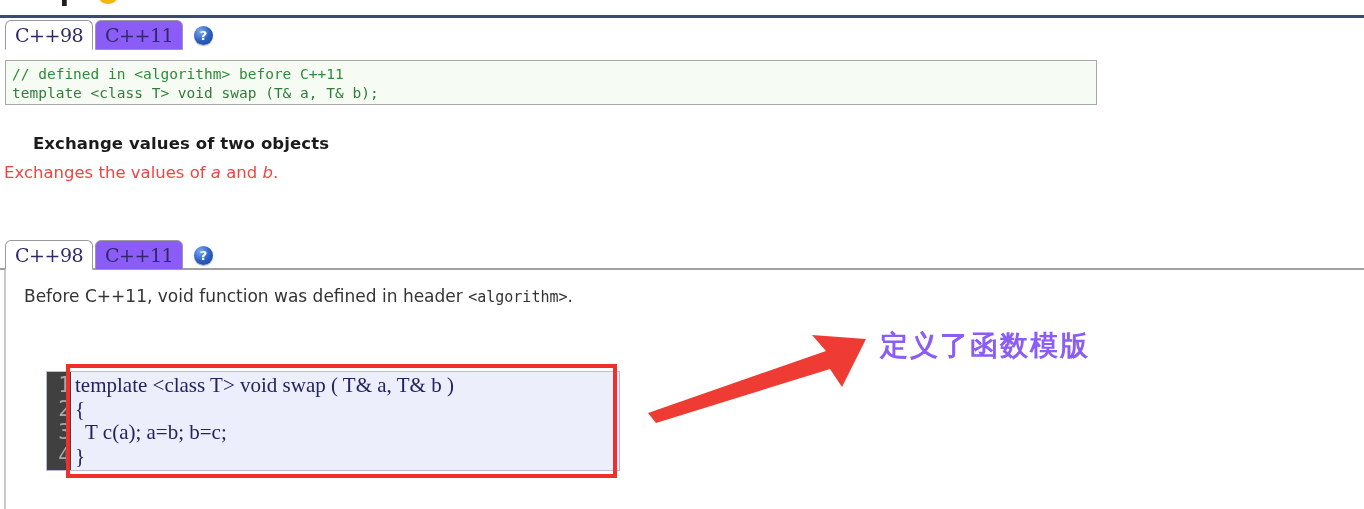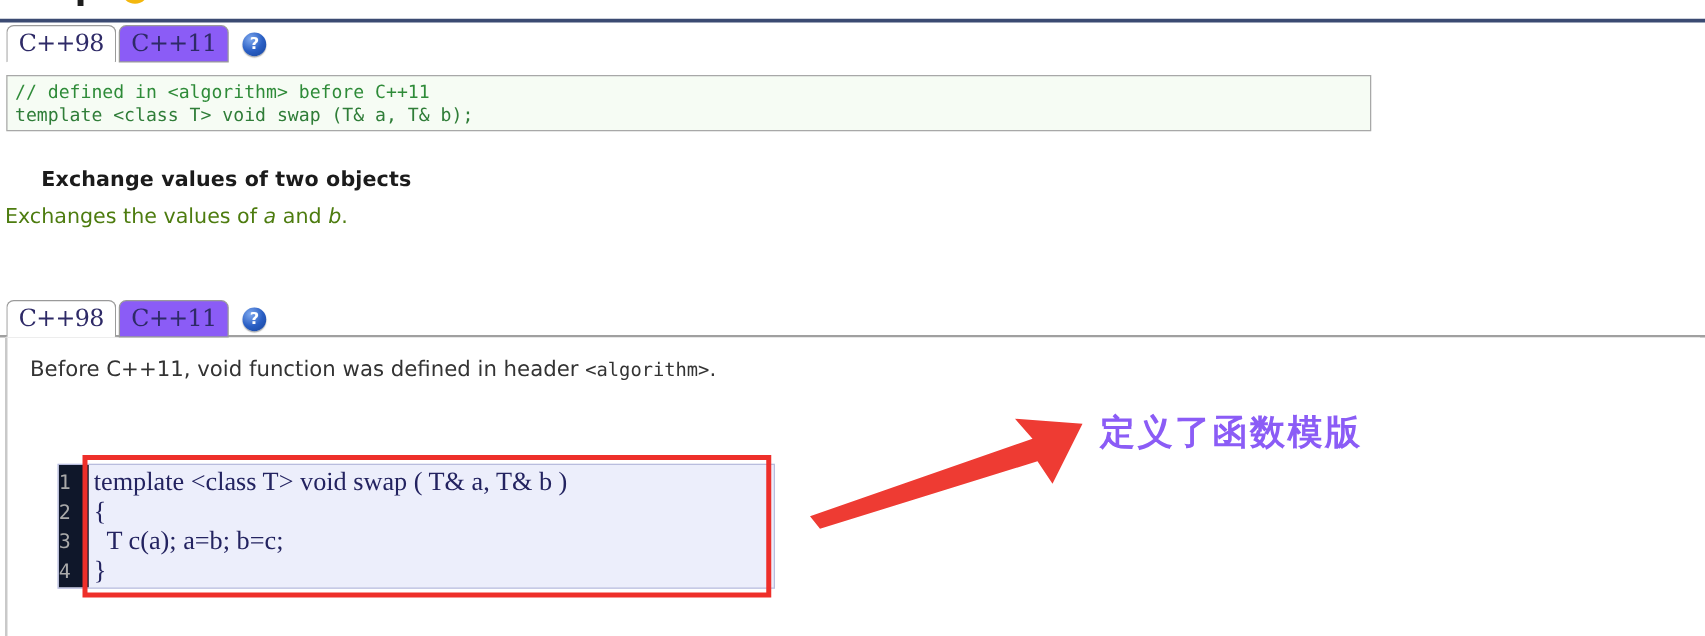--- a/index.html
+++ b/index.html
@@ -126,21 +126,21 @@
     font-size: 16.5px;
     font-weight: bold;
     color: #1b1b1b;
     letter-spacing: .1px;
     margin-left: 29px;
   }
   #section-desc {
     position: absolute;
     left: 4px; top: 163px;
     font-size: 16.5px;
-    color: #4d7c0f;
+    color: #ef4444;
   }
   .ital { font-style: italic; }
 
   
   #tabstrip-2-rule {
     position: absolute;
     left: 0; top: 268px;
     width: 1364px;
     height: 2px;
     background: #a0a0a0;
@@ -184,26 +184,26 @@
     height: 100px;
     background: #eceefb;
     border: 1px solid #b9bddd;
     box-sizing: border-box;
     display: flex;
     overflow: hidden;
   }
   #code-gutter {
     width: 24px;
     padding-top: 2px;
-    text-align: left;
+    text-align: right;
     font-family: "DejaVu Sans Mono", "Liberation Mono", monospace;
-    font-size: 16px;
+    font-size: 21px;
     line-height: 23.5px;
     color: #a9a9a9;
-    background: #0f172a;
+    background: #404040;
     user-select: none;
   }
   #code-lines {
     flex: 1;
     padding: 2px 0 0 4px;
     font-family: Liberation Serif, serif;
     font-size: 21px;
     line-height: 23.5px;
     color: #232360;
     white-space: pre;

